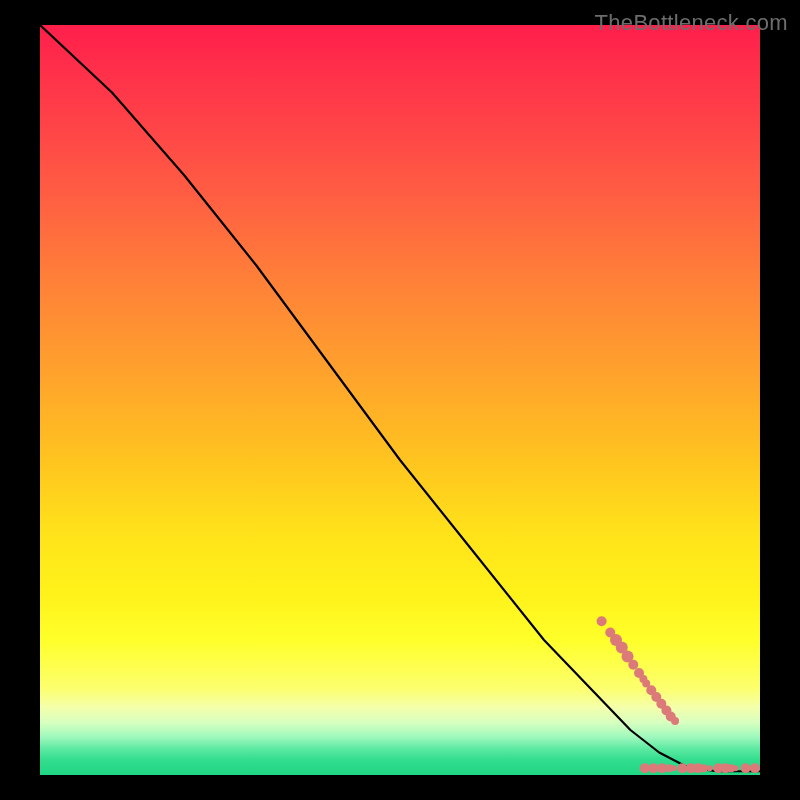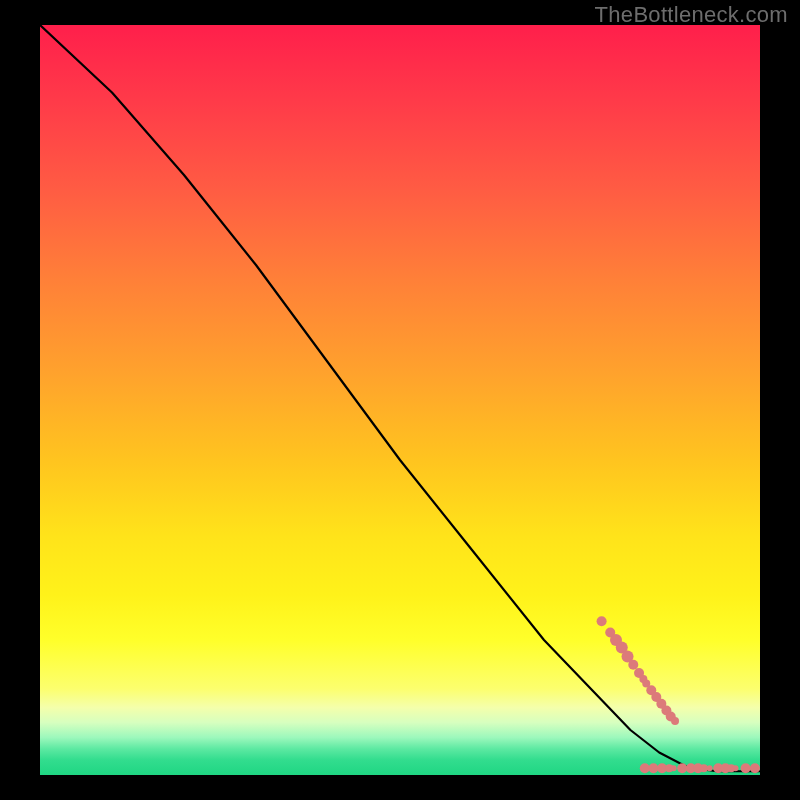--- a/index.html
+++ b/index.html
@@ -12,21 +12,21 @@
     overflow: hidden;
   }
   .stage {
     position: relative;
     width: 800px;
     height: 800px;
     background: #000;
   }
   .watermark {
     position: absolute;
-    top: 2px;
+    top: 10px;
     right: 12px;
     color: #6d6d6d;
     font-size: 22px;
     font-weight: 500;
     letter-spacing: 0.3px;
     z-index: 30;
   }
   .plot {
     position: absolute;
     left: 40px;

